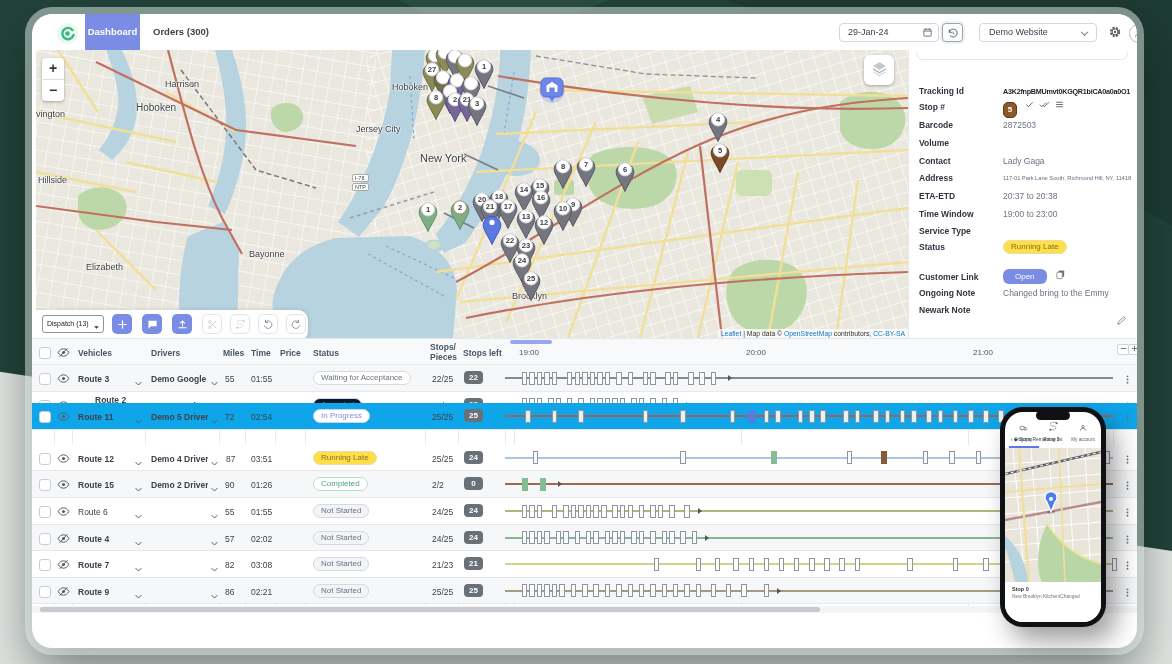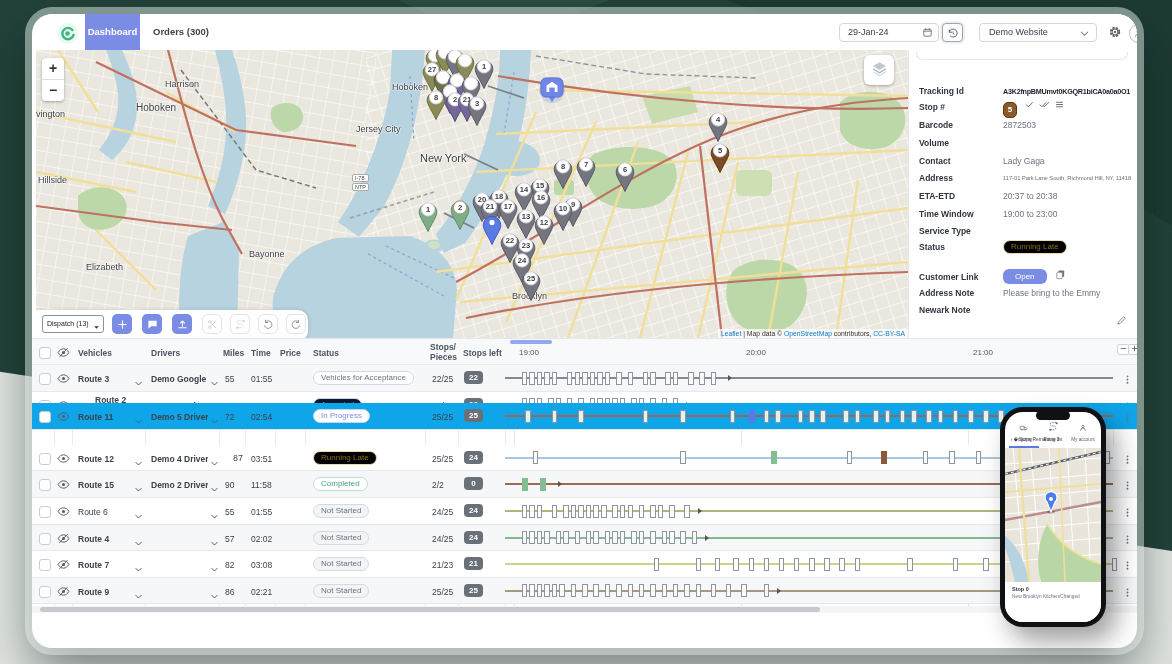--- a/index.html
+++ b/index.html
@@ -28,21 +28,21 @@
 .tbtn.ghost.en{color:#8f96a0;}
 #attrib{position:absolute;right:0;bottom:0;background:rgba(255,255,255,.72);font-size:6.8px;color:#333;padding:1px 3px;z-index:20;}
 #attrib a{color:#0b79c9;text-decoration:none;}
 #panel{position:absolute;left:876px;top:36px;width:229px;height:288px;background:#fff;border-left:1px solid #e3e6ea;box-sizing:border-box;}
 .prow{position:absolute;left:10px;right:4px;height:14px;}
 .plabel{position:absolute;left:0;top:0;font-size:8.5px;font-weight:700;color:#2f3540;}
 .pvalue{position:absolute;left:84px;top:0;right:0;font-size:8.5px;color:#6b7280;white-space:nowrap;}
 .pvalue.strong{font-weight:700;color:#1a1f27;font-size:7.2px;letter-spacing:-0.25px;top:1px;}
 .pvalue.small{font-size:5.9px;letter-spacing:-0.1px;top:2px;}
 .badge{display:inline-block;border-radius:9px;font-size:8px;padding:2px 7px;line-height:1;border:1px solid transparent;white-space:nowrap;}
-.badge.amber{background:#000000;border-color:#eddcab;color:#8a6d24;}
+.badge.amber{background:#fde047;border-color:#eddcab;color:#8a6d24;}
 .badge.gray{background:#fff;border-color:#d6d9dd;color:#6b7280;}
 .badge.gray2{background:#f3f4f6;border-color:#d6d9dd;color:#6b7280;}
 .badge.blue{background:#0f172a;border-color:#c7d7f7;color:#6e9ae8;}
 .badge.indigo{background:#fff;border-color:#ccd2f5;color:#7b8ce4;}
 .badge.green{background:#fff;border-color:#b9e0ce;color:#47a182;}
 #stopbadge{display:inline-block;width:12px;height:14px;background:#8a5a28;border:1.5px solid #5f3a14;border-radius:5px;color:#fff;font-size:8px;font-weight:700;text-align:center;line-height:14px;}
 #openbtn{display:inline-block;background:#7b8ce4;color:#fff;border-radius:6px;font-size:8px;padding:3px 12px;}
 #tablewrap{position:absolute;left:0;top:324px;width:1105px;height:268px;background:#fff;}
 .vline{position:absolute;top:0;bottom:0;width:1px;background:#e9ebee;}
 .vline.hour{background:#e6e8ec;}
@@ -490,22 +490,22 @@
         <div class="pvalue" style="top: -2px;"><span class="badge amber">Running Late</span></div>
       </div>
       <div class="prow" style="top: 222px;">
         <div class="plabel">Customer Link</div>
         <div class="pvalue" style="top: -3px;"><span id="openbtn">Open</span><span style="margin-left:8px;vertical-align:-1px;"><svg width="11" height="11" viewBox="0 0 24 24">
               <rect x="8" y="3" width="12" height="14" rx="2" fill="#6b7280"></rect>
               <rect x="4" y="7" width="12" height="14" rx="2" fill="#fff" stroke="#6b7280" stroke-width="1.6"></rect>
             </svg></span></div>
       </div>
       <div class="prow" style="top: 238px;">
-        <div class="plabel">Address Note</div>
-        <div class="pvalue">Please bring to the Emmy</div>
+        <div class="plabel">Ongoing Note</div>
+        <div class="pvalue">Changed bring to the Emmy</div>
       </div>
       <div class="prow" style="top: 255px;">
         <div class="plabel">Newark Note</div>
         <div class="pvalue"></div>
       </div>
       <div style="position: absolute; right: 10px; bottom: 8px; color: rgb(107, 114, 128);"><svg width="11" height="11" viewBox="0 0 24 24">
           <path d="M4 20l1.3-4.8L16.8 3.7l3.5 3.5L8.8 18.7z" fill="none" stroke="currentColor" stroke-width="1.8"></path>
         </svg></div>
     </div>
   <div id="tablewrap">
@@ -558,21 +558,21 @@
         <div class="cell" style="left: 46px; top: 9px; font-weight: 600;">Route 3</div>
         <div class="chev" style="left: 102px; top: 9px;"><svg width="9" height="9" viewBox="0 0 24 24">
             <path d="M5 9l7 7 7-7" fill="none" stroke="currentColor" stroke-width="2.6" stroke-linecap="round" stroke-linejoin="round"></path>
           </svg></div>
         <div class="cell" style="left: 119px; top: 9px; font-weight: 600; max-width: 57px; overflow: hidden;">Demo Google Dr</div>
         <div class="chev" style="left: 178px; top: 9px;"><svg width="9" height="9" viewBox="0 0 24 24">
             <path d="M5 9l7 7 7-7" fill="none" stroke="currentColor" stroke-width="2.6" stroke-linecap="round" stroke-linejoin="round"></path>
           </svg></div>
         <div class="cell" style="left: 193px; top: 9px;">55</div>
         <div class="cell" style="left: 219px; top: 9px;">01:55</div>
-        <div class="cell" style="left: 281px; top: 6px;"><span class="badge gray">Vehicles for Acceptance</span></div>
+        <div class="cell" style="left: 281px; top: 6px;"><span class="badge gray">Waiting for Acceptance</span></div>
         <div class="cell" style="left: 400px; top: 9px;">22/25</div>
         <div class="slbadge" style="left: 432px; top: 6px;">22</div>
         <div class="tline" style="left: 473px; right: 24px; top: 12px; background: rgb(126, 139, 153);"></div>
         <div class="tbox" style="left: 489.567px; top: 6.5px;"></div>
         <div class="tbox" style="left: 497.133px; top: 6.5px;"></div>
         <div class="tbox" style="left: 504.7px; top: 6.5px;"></div>
         <div class="tbox" style="left: 512.267px; top: 6.5px;"></div>
         <div class="tbox" style="left: 519.833px; top: 6.5px;"></div>
         <div class="tbox" style="left: 534.967px; top: 6.5px;"></div>
         <div class="tbox" style="left: 542.533px; top: 6.5px;"></div>
@@ -702,21 +702,21 @@
             <circle cx="12" cy="12" r="2.8" fill="currentColor"></circle>
           </svg></div>
         <div class="cell" style="left: 46px; top: 9px; font-weight: 600;">Route 12</div>
         <div class="chev" style="left: 102px; top: 9px;"><svg width="9" height="9" viewBox="0 0 24 24">
             <path d="M5 9l7 7 7-7" fill="none" stroke="currentColor" stroke-width="2.6" stroke-linecap="round" stroke-linejoin="round"></path>
           </svg></div>
         <div class="cell" style="left: 119px; top: 9px; font-weight: 600; max-width: 57px; overflow: hidden;">Demo 4 Driver</div>
         <div class="chev" style="left: 178px; top: 9px;"><svg width="9" height="9" viewBox="0 0 24 24">
             <path d="M5 9l7 7 7-7" fill="none" stroke="currentColor" stroke-width="2.6" stroke-linecap="round" stroke-linejoin="round"></path>
           </svg></div>
-        <div class="cell" style="left: 201px; top: 9px; font-family: Liberation Mono, monospace;">87</div>
+        <div class="cell" style="left: 194px; top: 9px;">87</div>
         <div class="cell" style="left: 219px; top: 9px;">03:51</div>
         <div class="cell" style="left: 281px; top: 6px;"><span class="badge amber">Running Late</span></div>
         <div class="cell" style="left: 400px; top: 9px;">25/25</div>
         <div class="slbadge" style="left: 432px; top: 6px;">24</div>
         <div class="tline" style="left: 473px; right: 24px; top: 12px; background: rgb(170, 197, 226);"></div>
         <div class="tbox" style="left: 500.917px; top: 6.5px;"></div>
         <div class="tbox" style="left: 648.467px; top: 6.5px;"></div>
         <div class="tbox" style="left: 814.933px; top: 6.5px;"></div>
         <div class="tbox" style="left: 890.6px; top: 6.5px;"></div>
         <div class="tbox" style="left: 917.083px; top: 6.5px;"></div>
@@ -740,21 +740,21 @@
           </svg></div>
         <div class="cell" style="left: 46px; top: 9px; font-weight: 600;">Route 15</div>
         <div class="chev" style="left: 102px; top: 9px;"><svg width="9" height="9" viewBox="0 0 24 24">
             <path d="M5 9l7 7 7-7" fill="none" stroke="currentColor" stroke-width="2.6" stroke-linecap="round" stroke-linejoin="round"></path>
           </svg></div>
         <div class="cell" style="left: 119px; top: 9px; font-weight: 600; max-width: 57px; overflow: hidden;">Demo 2 Driver</div>
         <div class="chev" style="left: 178px; top: 9px;"><svg width="9" height="9" viewBox="0 0 24 24">
             <path d="M5 9l7 7 7-7" fill="none" stroke="currentColor" stroke-width="2.6" stroke-linecap="round" stroke-linejoin="round"></path>
           </svg></div>
         <div class="cell" style="left: 193px; top: 9px;">90</div>
-        <div class="cell" style="left: 219px; top: 9px;">11:58</div>
+        <div class="cell" style="left: 219px; top: 9px;">01:26</div>
         <div class="cell" style="left: 281px; top: 6px;"><span class="badge green">Completed</span></div>
         <div class="cell" style="left: 400px; top: 9px;">2/2</div>
         <div class="slbadge" style="left: 432px; top: 6px;">0</div>
         <div class="tline" style="left: 473px; right: 24px; top: 12px; background: rgb(155, 106, 80);"></div>
         <div class="tbox fill" style="left: 489.567px; top: 6.5px; background: rgb(133, 189, 147);"></div>
         <div class="tbox fill" style="left: 508.483px; top: 6.5px; background: rgb(133, 189, 147);"></div>
         <div style="position: absolute; left: 525.833px; top: 10px; width: 0px; height: 0px; border-width: 3px 3px 3px 4px; border-style: solid; border-color: transparent transparent transparent rgb(85, 85, 85); border-image: initial;"></div>
         <div class="kebab" style="left: 1090px; top: 7px;"><svg width="11" height="13" viewBox="0 0 24 24">
             <circle cx="12" cy="5" r="2" fill="currentColor"></circle>
             <circle cx="12" cy="12" r="2" fill="currentColor"></circle>

